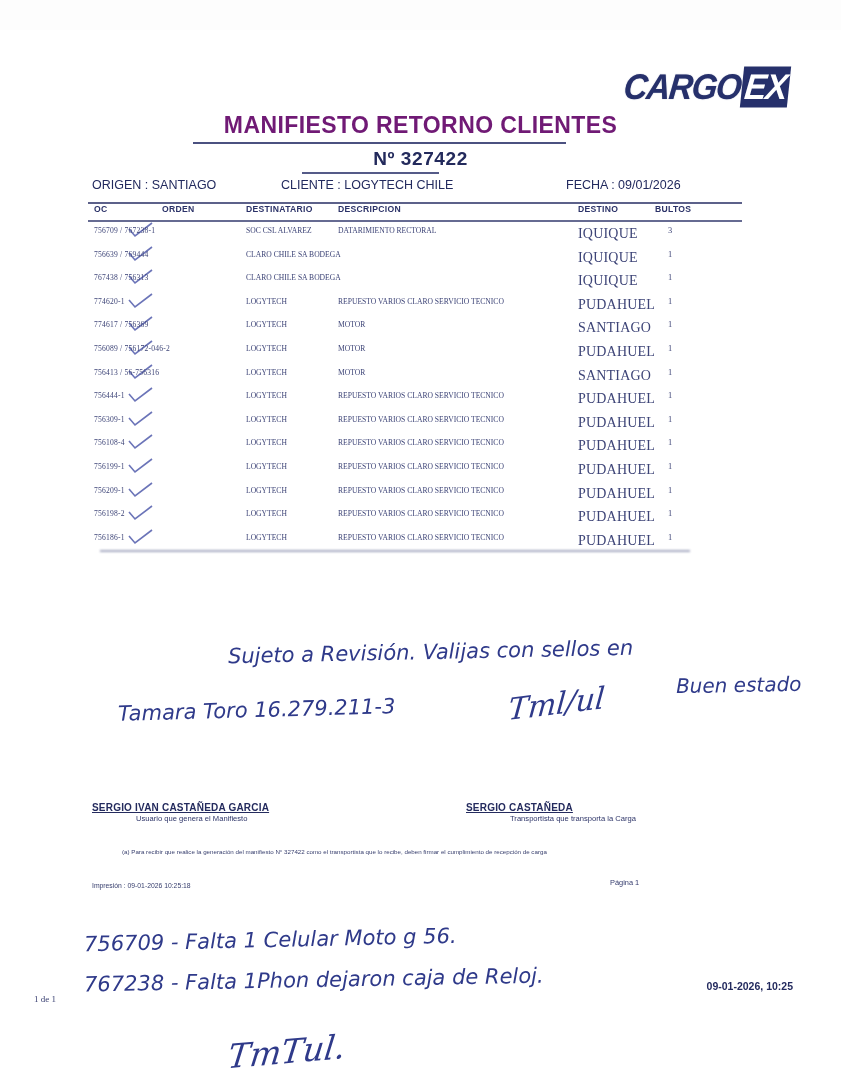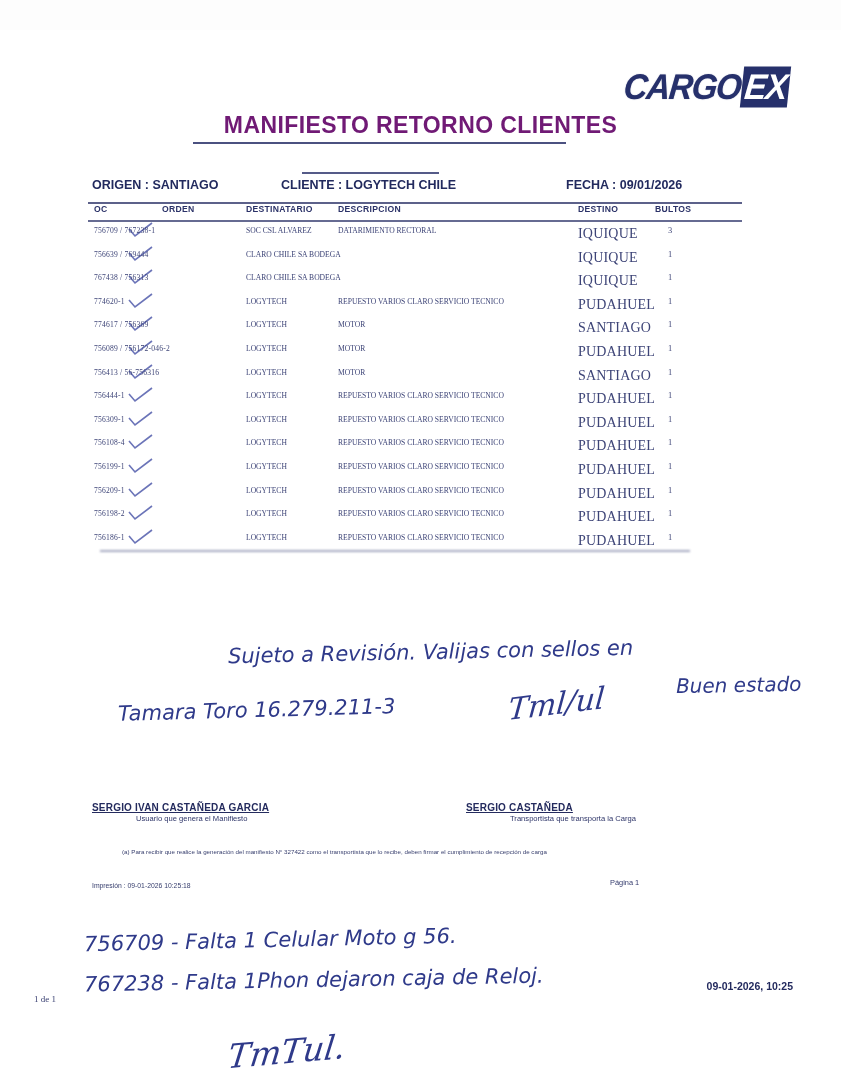--- a/index.html
+++ b/index.html
@@ -74,21 +74,21 @@
     font-size: 19px; font-weight: bold; color: #232a5c;
     letter-spacing: .6px;
   }
   .folio-underline {
     position: absolute; left: 302px; top: 142px; width: 137px; height: 2px;
     background: #2b326a; opacity: .8;
   }
 
   .meta-row {
     position: absolute; top: 148px; left: 0; width: 841px; height: 18px;
-    font-size: 12.5px; font-weight: bold; color: #222a5e;
+    font-size: 12.5px; font-weight: normal; color: #222a5e;
   }
   .meta-origen { position: absolute; left: 92px; top: 0; }
   .meta-cliente { position: absolute; left: 281px; top: 0; }
   .meta-fecha { position: absolute; left: 566px; top: 0; }
 
   .hr-top {
     position: absolute; left: 88px; top: 172px; width: 654px; height: 1.5px;
     background: #333a6d; opacity: .8;
   }
   .hr-mid {
@@ -204,20 +204,21 @@
 
 
   <div class="sheet">
 
     <div class="logo">
       <span>CARGO</span><span class="ex">EX</span>
     </div>
 
     <div class="title">MANIFIESTO RETORNO CLIENTES</div>
     <div class="title-underline"></div>
+    <div class="folio">Nº 327422</div>
     <div class="folio-underline"></div>
 
     <div class="meta-row">
       <span class="meta-origen">ORIGEN : SANTIAGO</span>
       <span class="meta-cliente">CLIENTE : LOGYTECH CHILE</span>
       <span class="meta-fecha">FECHA : 09/01/2026</span>
     </div>
 
     <div class="hr-top"></div>
     <div class="hr-mid"></div>

